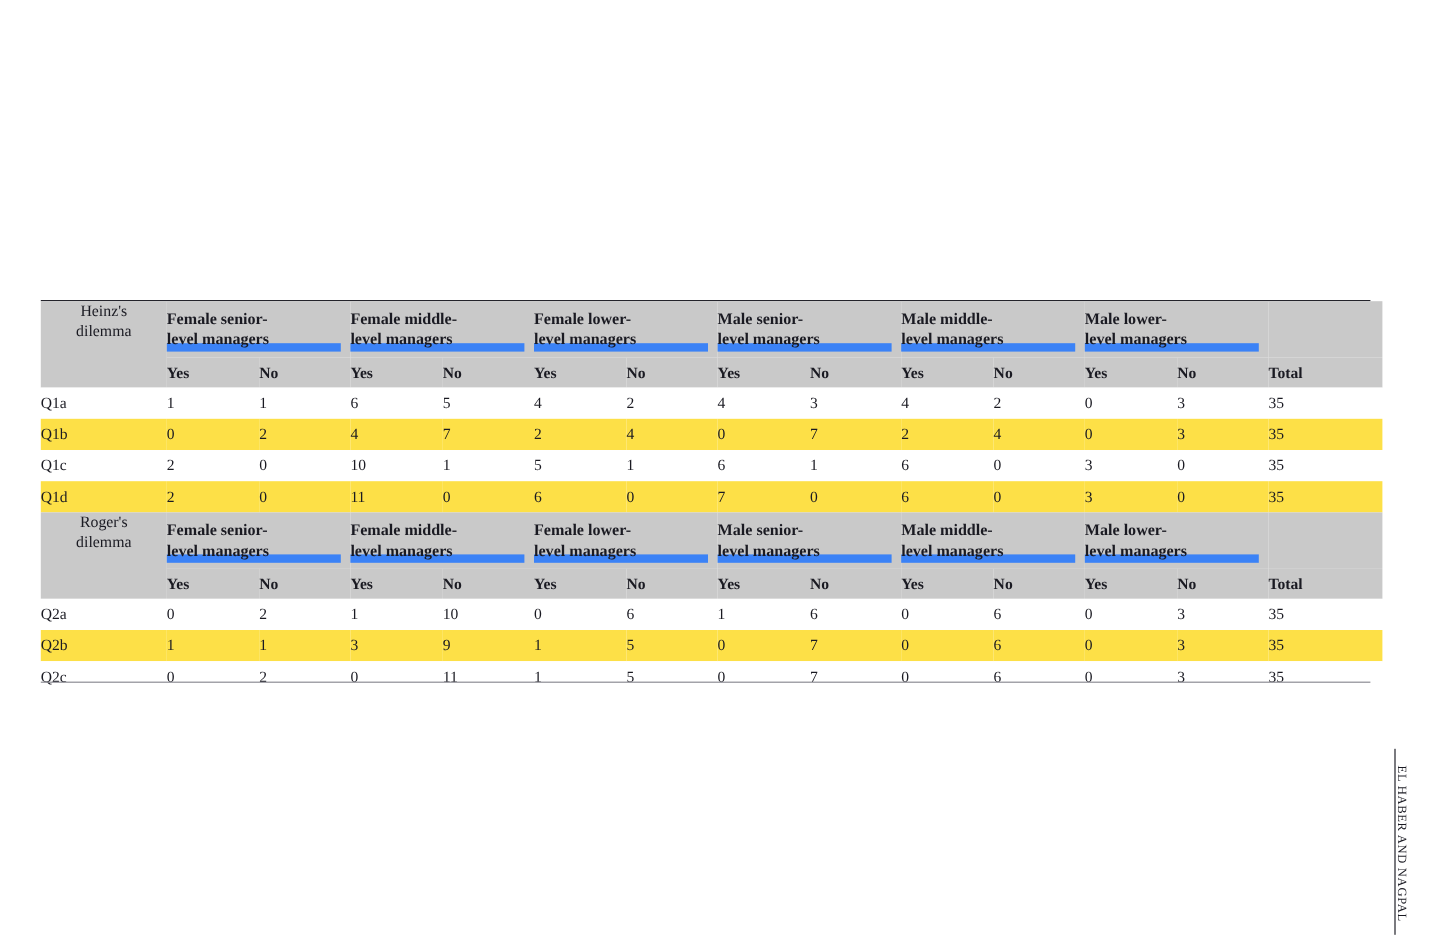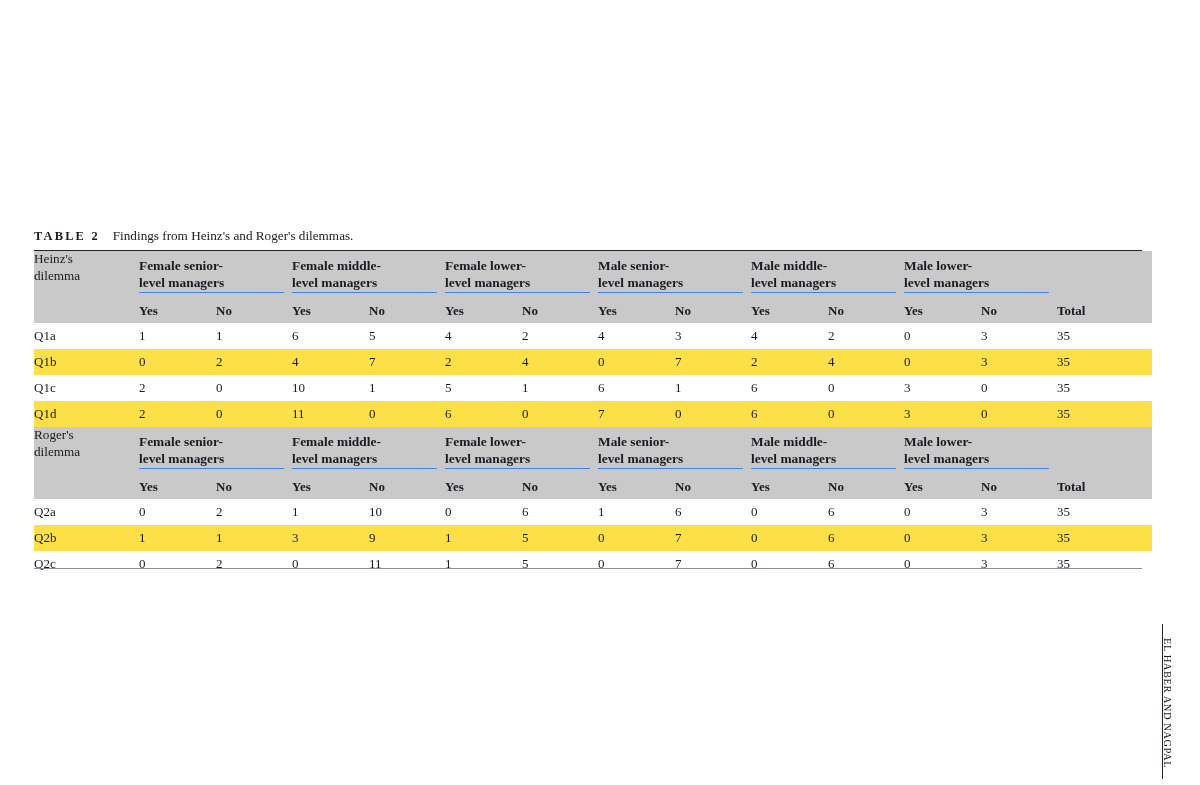--- a/index.html
+++ b/index.html
@@ -95,28 +95,29 @@
     background: #c9c9c9;
   }
   tr.hdr-group td.grp {
     font-weight: bold;
     font-size: 13.4px;
     line-height: 16.5px;
     padding: 7px 0 0 0;
     height: 40px;
   }
   tr.hdr-group td.grp .inner {
-    border-bottom: 1px solid #3b82f6;
+    border-bottom: 7px solid #3b82f6;
     padding-bottom: 2px;
     margin-right: 8px;
     height: 35px;
     box-sizing: border-box;
   }
   tr.hdr-group td.stub {
     height: 40px;
+    text-align: center;
   }
 
   tr.hdr-sub td {
     font-weight: bold;
     font-size: 13px;
     height: 25px;
     line-height: 25px;
     padding: 0;
   }
   td.stub-label {
@@ -176,23 +177,20 @@
     
     
     
     
     
   </div>
 
   <div class="rule-v" style="left:1162px; top:624px; height:155px;"></div>
   <div class="rot footer-running">EL HABER AND NAGPAL</div>
 
-  <div class="caption">
-    <span class="caption-label">TABLE 2</span><span class="caption-text">Findings from Heinz's and Roger's dilemmas.</span>
-  </div>
 
   <div class="rule-top-tbl"></div>
   <div class="tbl-wrap">
     <table class="t2">
       <colgroup>
         <col style="width:105px">
         <col style="width:77px">
           <col style="width:76px">
         <col style="width:77px">
           <col style="width:76px">

